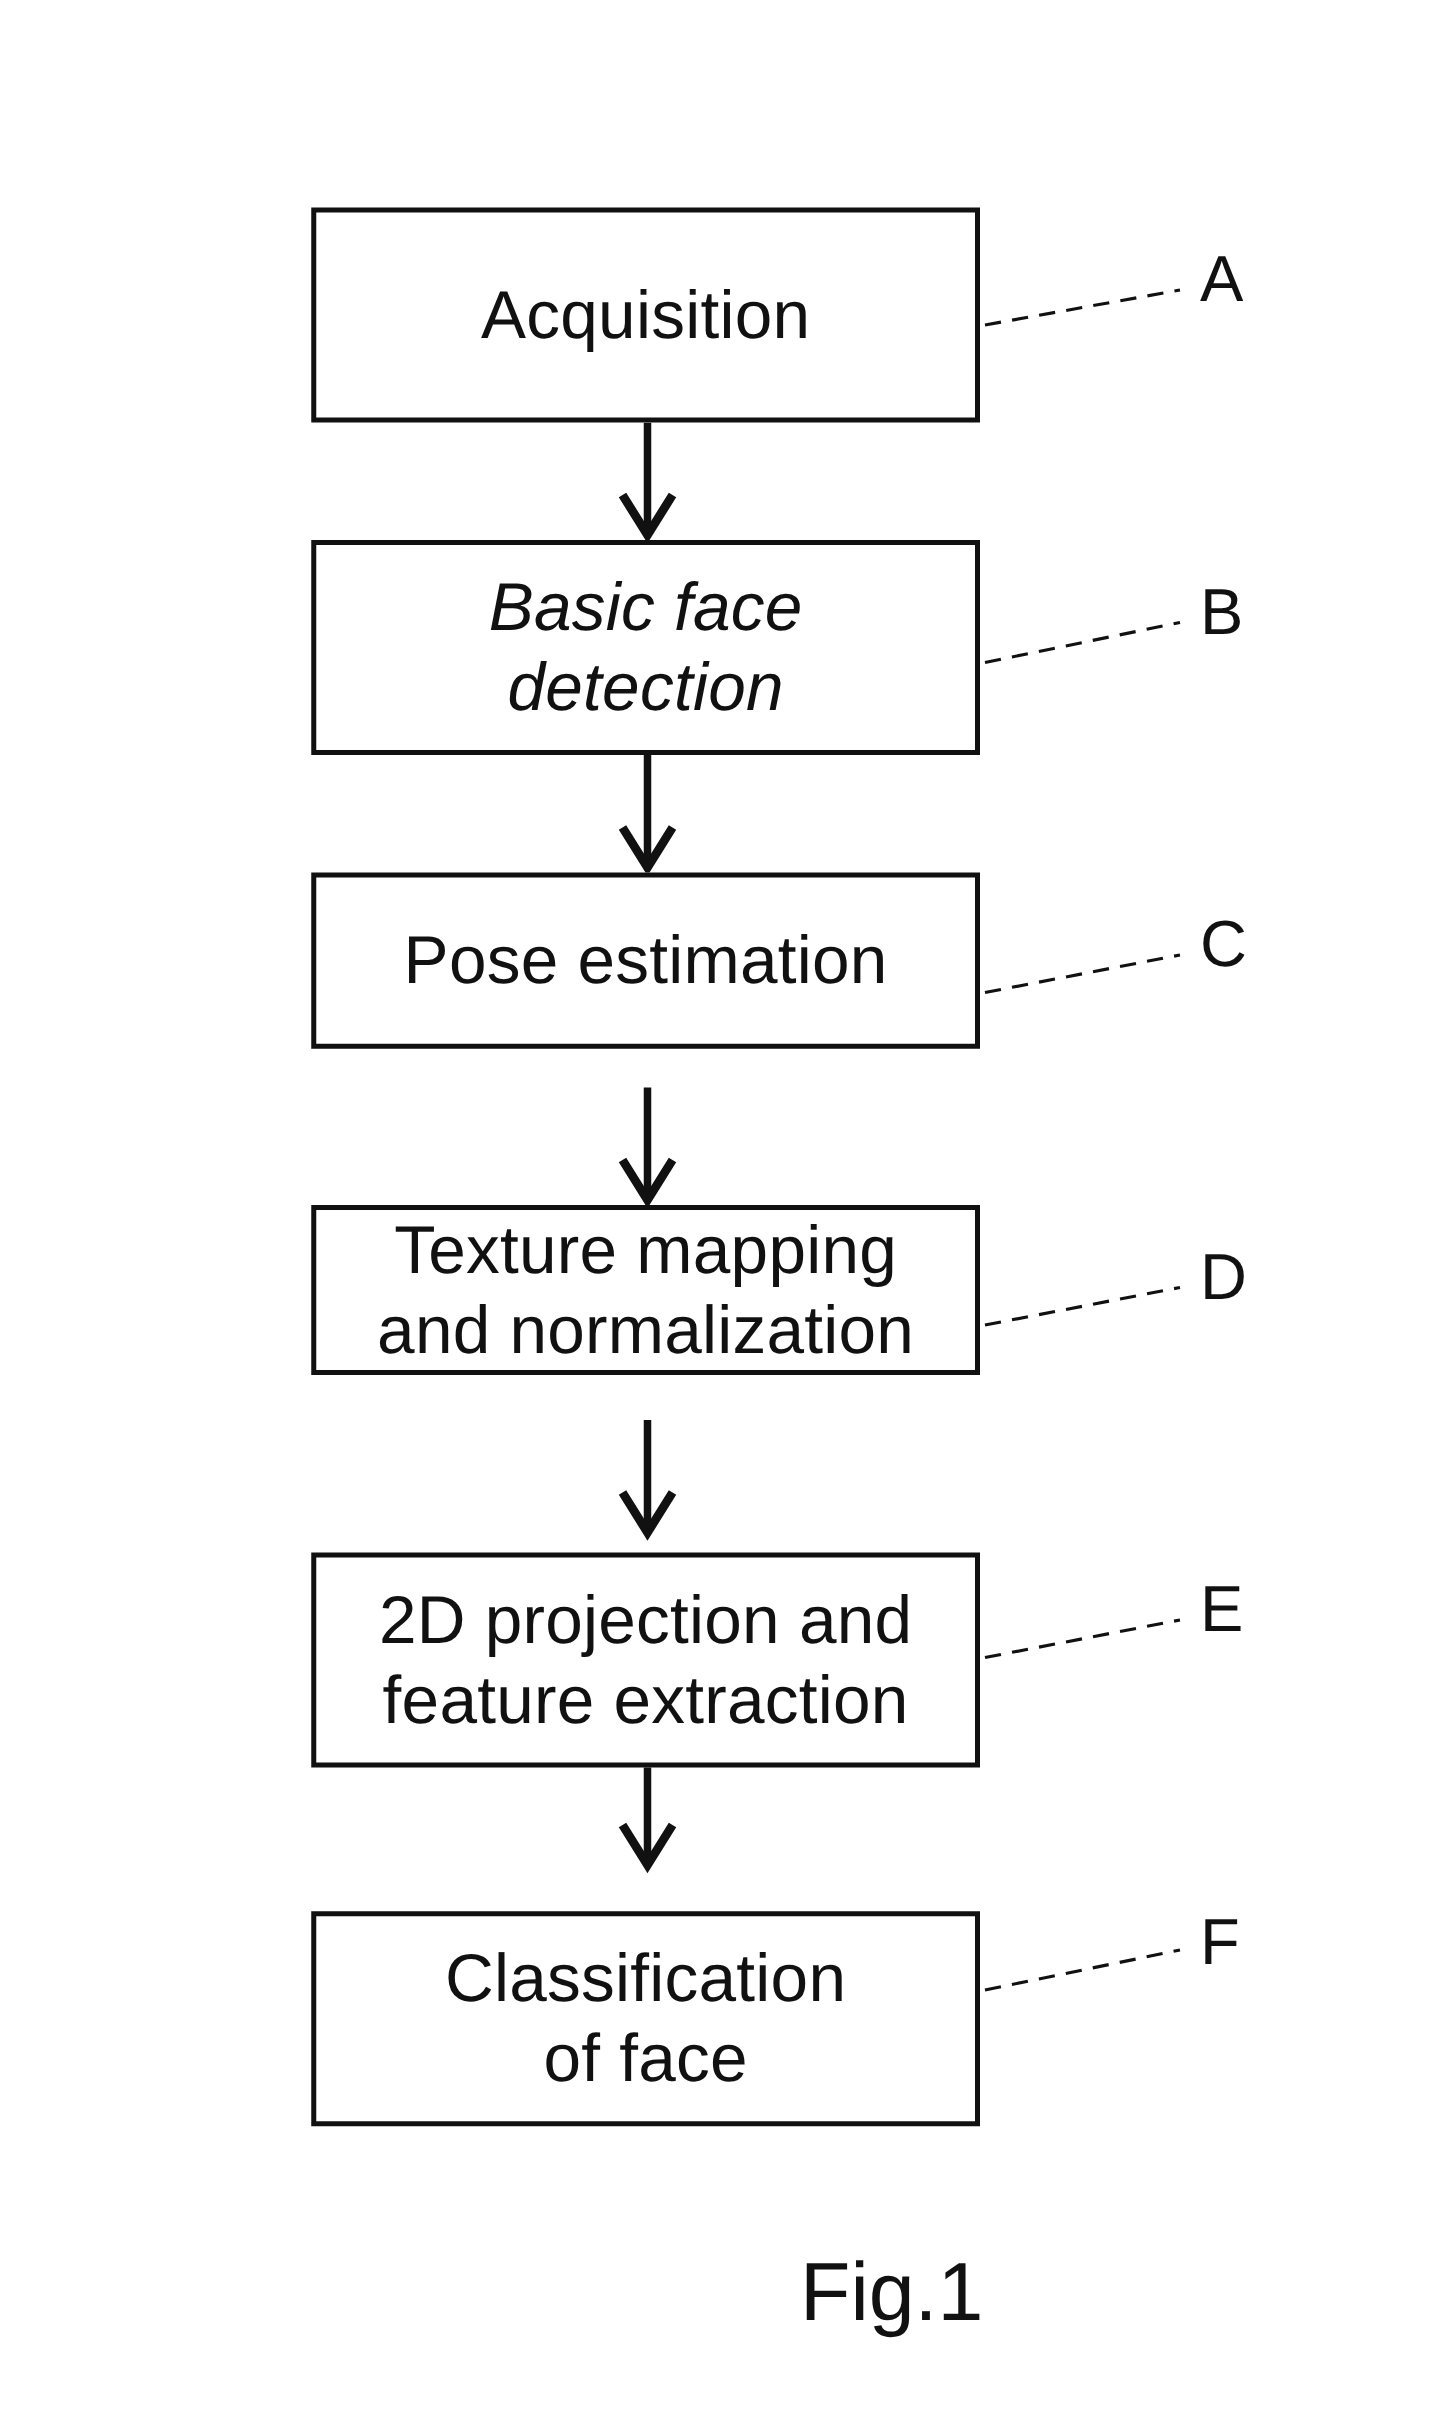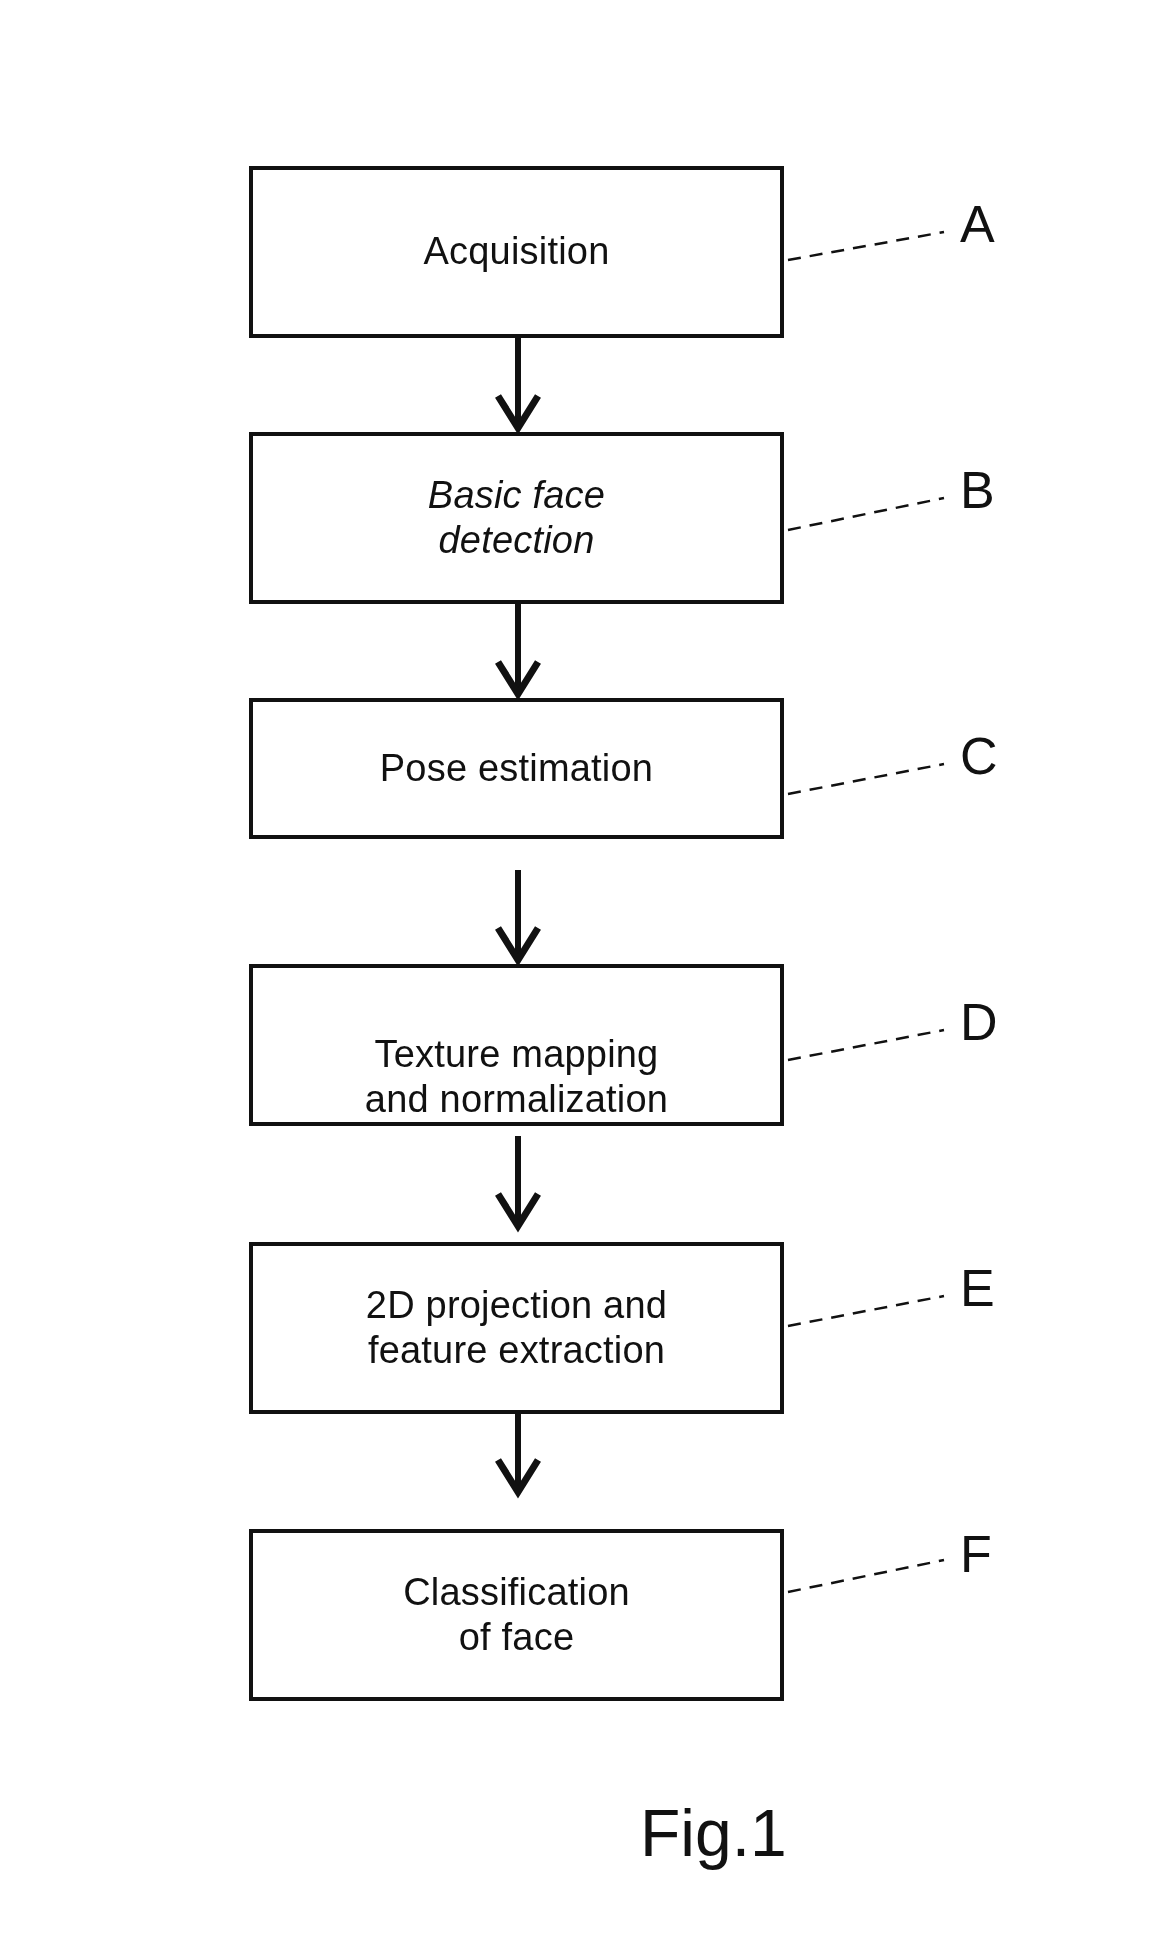--- a/index.html
+++ b/index.html
@@ -32,21 +32,21 @@
     box-sizing: border-box;
     border: 4px solid #111111;
     background: #ffffff;
     display: flex;
     align-items: center;
     justify-content: center;
     text-align: center;
   }
   .box-label {
     font-family: "Liberation Sans", sans-serif;
-    font-size: 38px;
+    font-size: 54px;
     line-height: 1.19;
     letter-spacing: 0.2px;
     color: #111111;
     white-space: pre-line;
     padding: 0 10px;
   }
   
   .ref-letter {
     position: absolute;
     font-family: "Liberation Sans", sans-serif;
@@ -112,21 +112,21 @@
     <div class="box-label">Basic face
 detection</div>
   </div>
   <div class="ref-letter" style="left:960px; top:464px;">B</div>
 
   <div class="process-box" style="left:249px; top:698px; width:535px; height:141px;">
     <div class="box-label">Pose estimation</div>
   </div>
   <div class="ref-letter" style="left:960px; top:730px;">C</div>
 
-  <div class="process-box" style="left:249px; top:964px; width:535px; height:162px;align-items:flex-end;">
+  <div class="process-box" style="left:249px; top:964px; width:535px; height:136px;">
     <div class="box-label">Texture mapping
 and normalization</div>
   </div>
   <div class="ref-letter" style="left:960px; top:996px;">D</div>
 
   <div class="process-box" style="left:249px; top:1230px; width:535px; height:172px;margin-top:12px;">
     <div class="box-label">2D projection and
 feature extraction</div>
   </div>
   <div class="ref-letter" style="left:960px; top:1262px;">E</div>

